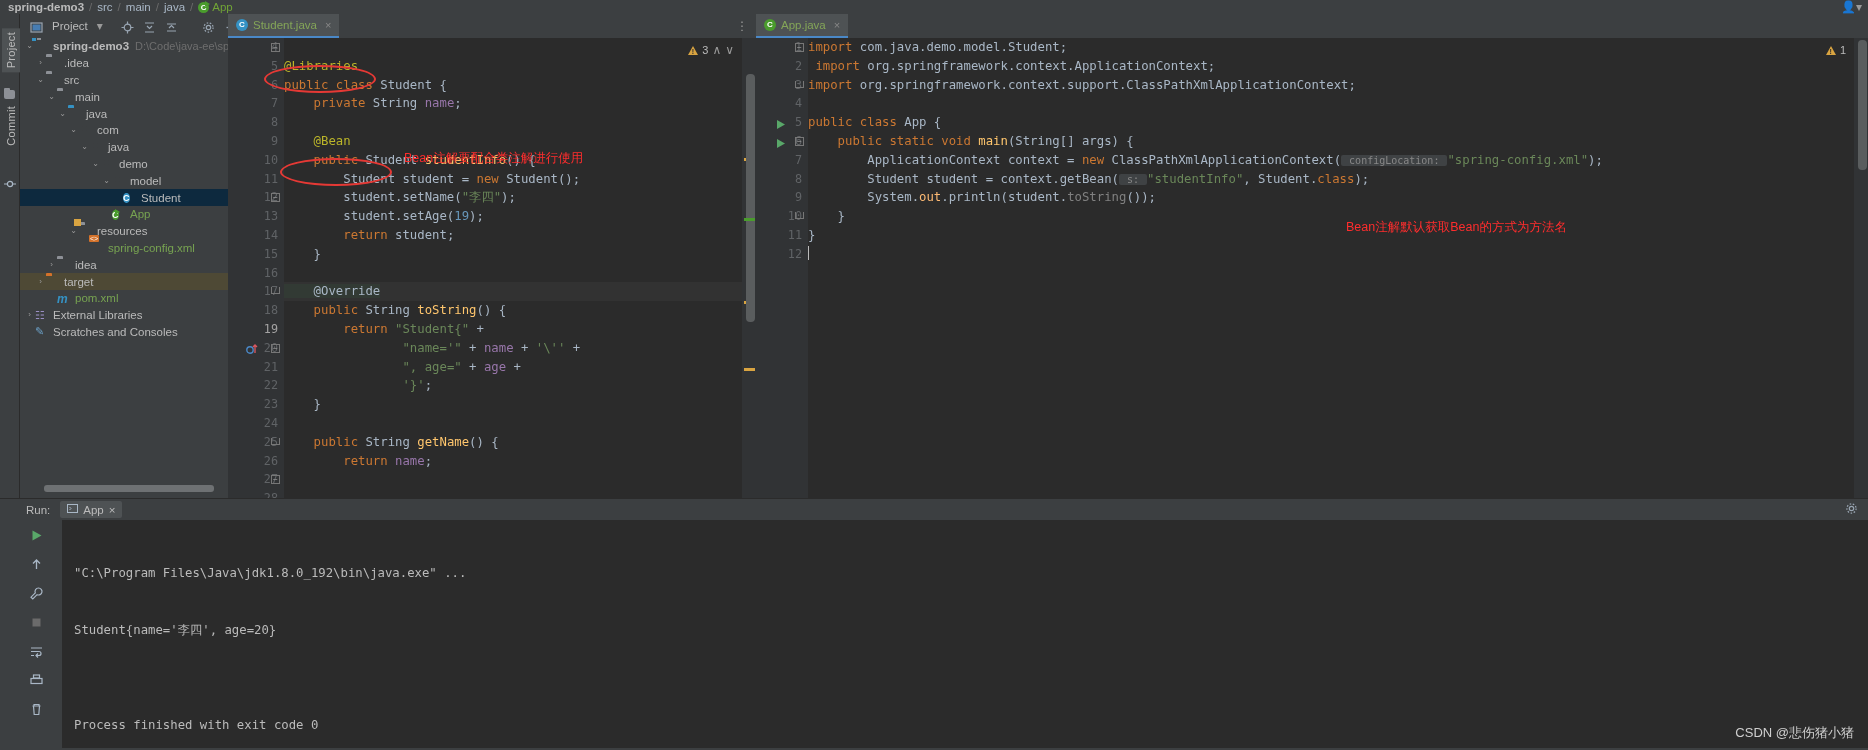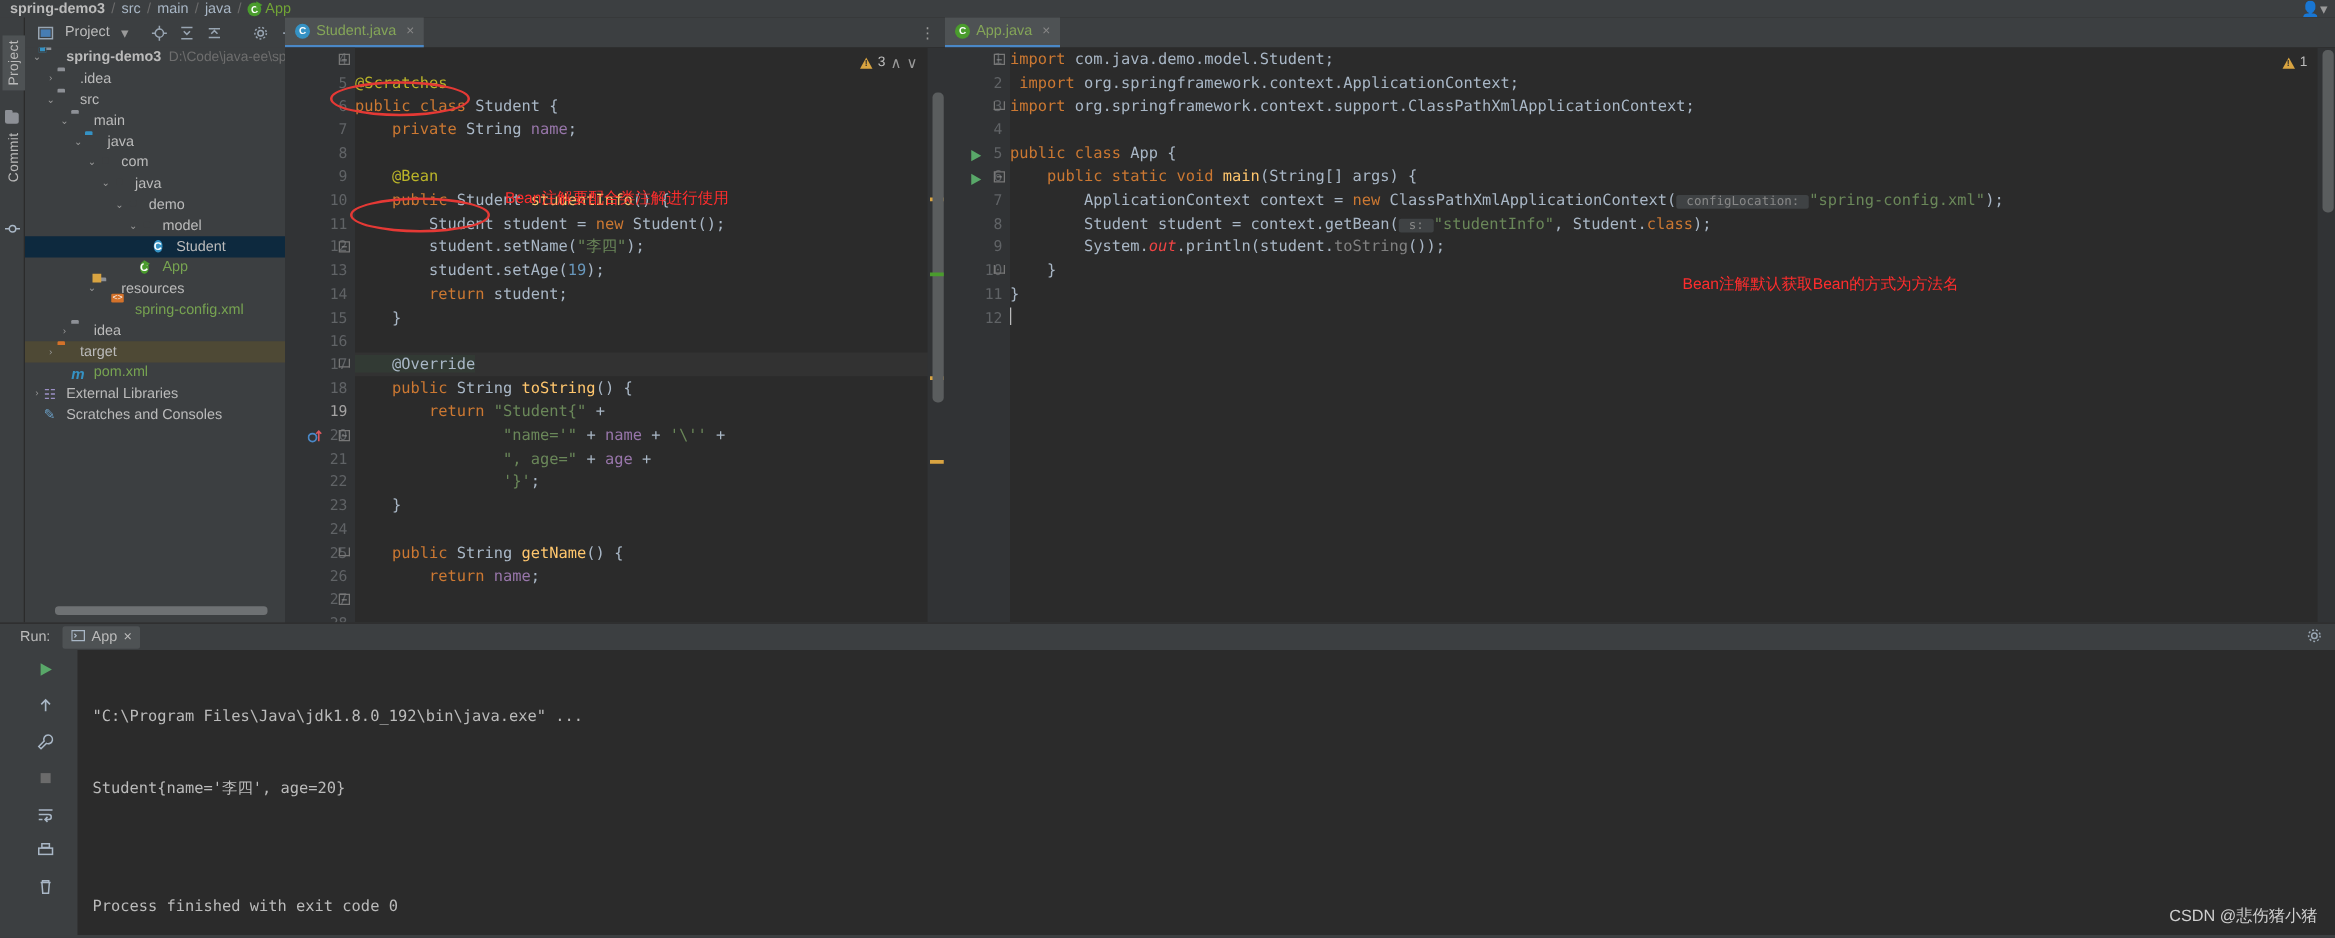--- a/index.html
+++ b/index.html
@@ -174,21 +174,21 @@
   .cl { height: 18.8px; white-space: pre; color: #a9b7c6; }
   .cl.hl { background: #323232; }
 
   
   .kw  { color: #cc7832; }
   .str { color: #6a8759; }
   .num { color: #6897bb; }
   .ann { color: #bbb529; }
   .fld { color: #9876aa; }
   .mth { color: #ffc66d; }
-  .stc { color: #ef4444; font-style: italic; }
+  .stc { color: #fdba74; }
   .gray{ color: #808080; }
   .hint {
     background: #3f4244; color: #888; font-size: 10px; padding: 0 2px;
     border-radius: 2px; font-style: normal;
   }
   .ann-hl { background: #32593d33; }
 
   .rgut { position: absolute; right: 0; top: 0; width: 14px; height: 100%; background: #313335; }
   .rmark { position: absolute; right: 1px; width: 11px; height: 2.5px; }
   .vscroll { position: absolute; right: 1px; width: 9px; background: #5a5d5e; border-radius: 4px; }
@@ -199,21 +199,21 @@
     font-family: "Liberation Sans", sans-serif; white-space: nowrap; z-index: 20;
   }
   .ellipse {
     position: absolute; border: 2px solid #e53935; border-radius: 50%; z-index: 20;
   }
 
   
   .runwin { position: absolute; left: 0; top: 498px; width: 1868px; height: 252px; background: #3c3f41; }
   .run-header {
     height: 22px; display: flex; align-items: center; gap: 10px;
-    padding-left: 16px; font-size: 11.5px; color: #bbbbbb;
+    padding-left: 26px; font-size: 11.5px; color: #bbbbbb;
     border-top: 1px solid #2b2b2b;
   }
   .run-tab { display: flex; align-items: center; gap: 5px; background: #4e5254; padding: 2px 7px; border-radius: 2px; }
   .gear-right { position: absolute; right: 10px; top: 4px; }
 
   .run-side {
     position: absolute; left: 16px; top: 22px; width: 40px; height: 230px;
     display: flex; flex-direction: column; align-items: center; gap: 14px; padding-top: 8px;
   }
   .rs-ic { width: 15px; height: 15px; position: relative; }
@@ -543,21 +543,21 @@
             <div style="height: 18.8px; position: relative;"></div>
             <div style="height: 18.8px; position: relative;">
               <span class="fold" style="top:5px">−</span>
             </div>
             <div style="height: 18.8px; position: relative;"></div>
           </div>
       </div>
       <div class="code-lines">
         <div id="code-left">
             <div class="cl">&nbsp;</div>
-            <div class="cl"><span class="ann">@Scratches</span></div>
+            <div class="cl"><span class="ann">@Libraries</span></div>
             <div class="cl"><span class="kw">public class </span>Student {</div>
             <div class="cl"><span class="kw">    private </span>String <span class="fld">name</span>;</div>
             <div class="cl">&nbsp;</div>
             <div class="cl"><span class="ann">    @Bean</span></div>
             <div class="cl"><span class="kw">    public </span>Student <span class="mth">studentInfo</span>() {</div>
             <div class="cl">        Student student = <span class="kw">new </span>Student();</div>
             <div class="cl">        student.setName(<span class="str">"李四"</span>);</div>
             <div class="cl">        student.setAge(<span class="num">19</span>);</div>
             <div class="cl"><span class="kw">        return </span>student;</div>
             <div class="cl">    }</div>

